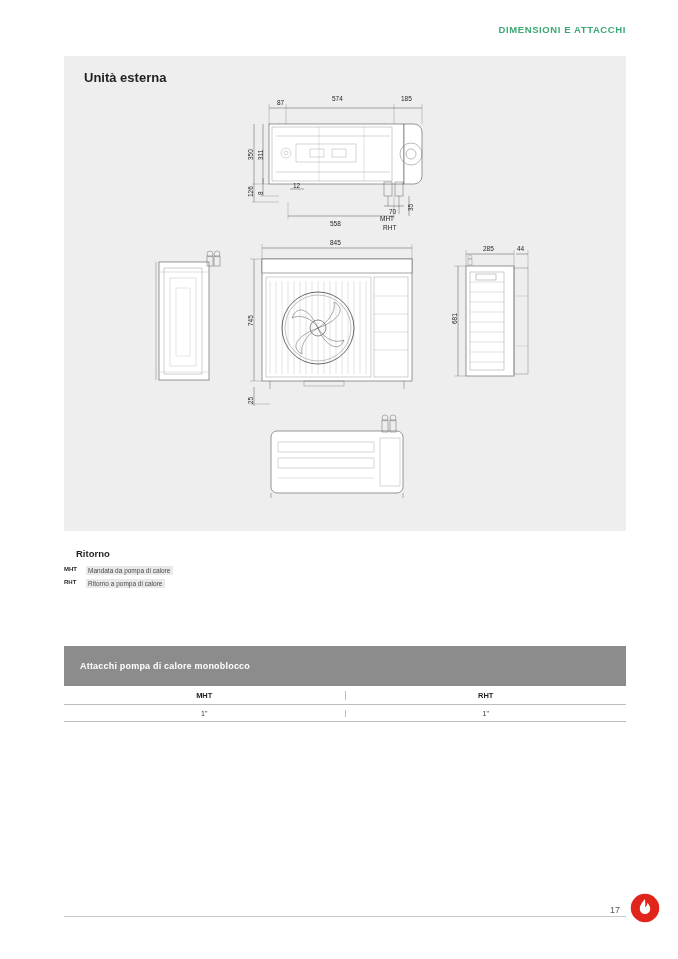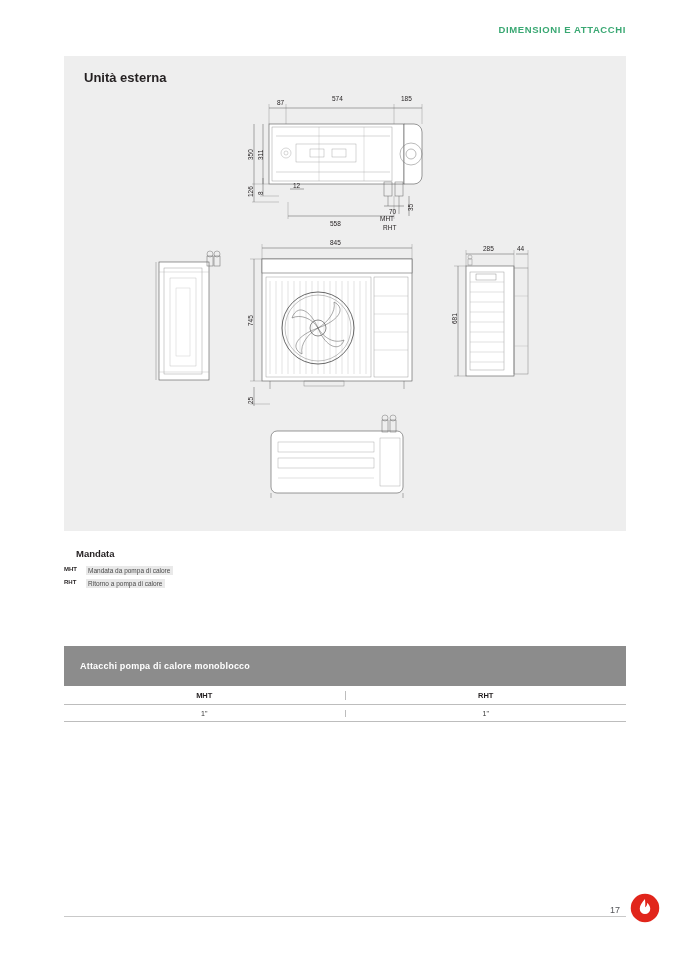--- a/index.html
+++ b/index.html
@@ -360,21 +360,21 @@
         <text x="189" y="348" transform="rotate(-90 189 348)">25</text>
 
         <text x="419" y="195">285</text>
         <text x="453" y="195">44</text>
         <text x="393" y="268" transform="rotate(-90 393 268)">681</text>
       </g>
     </svg>
   </div>
 
   <div class="legend">
-    <div class="legend-title">Mandata</div>
+    <div class="legend-title">Ritorno</div>
     <div class="legend-row" style="top:18px;">
       <span class="code">MHT</span>
       <span class="desc">Mandata da pompa di calore</span>
     </div>
     <div class="legend-row" style="top:31px;">
       <span class="code">RHT</span>
       <span class="desc">Ritorno a pompa di calore</span>
     </div>
   </div>
 

